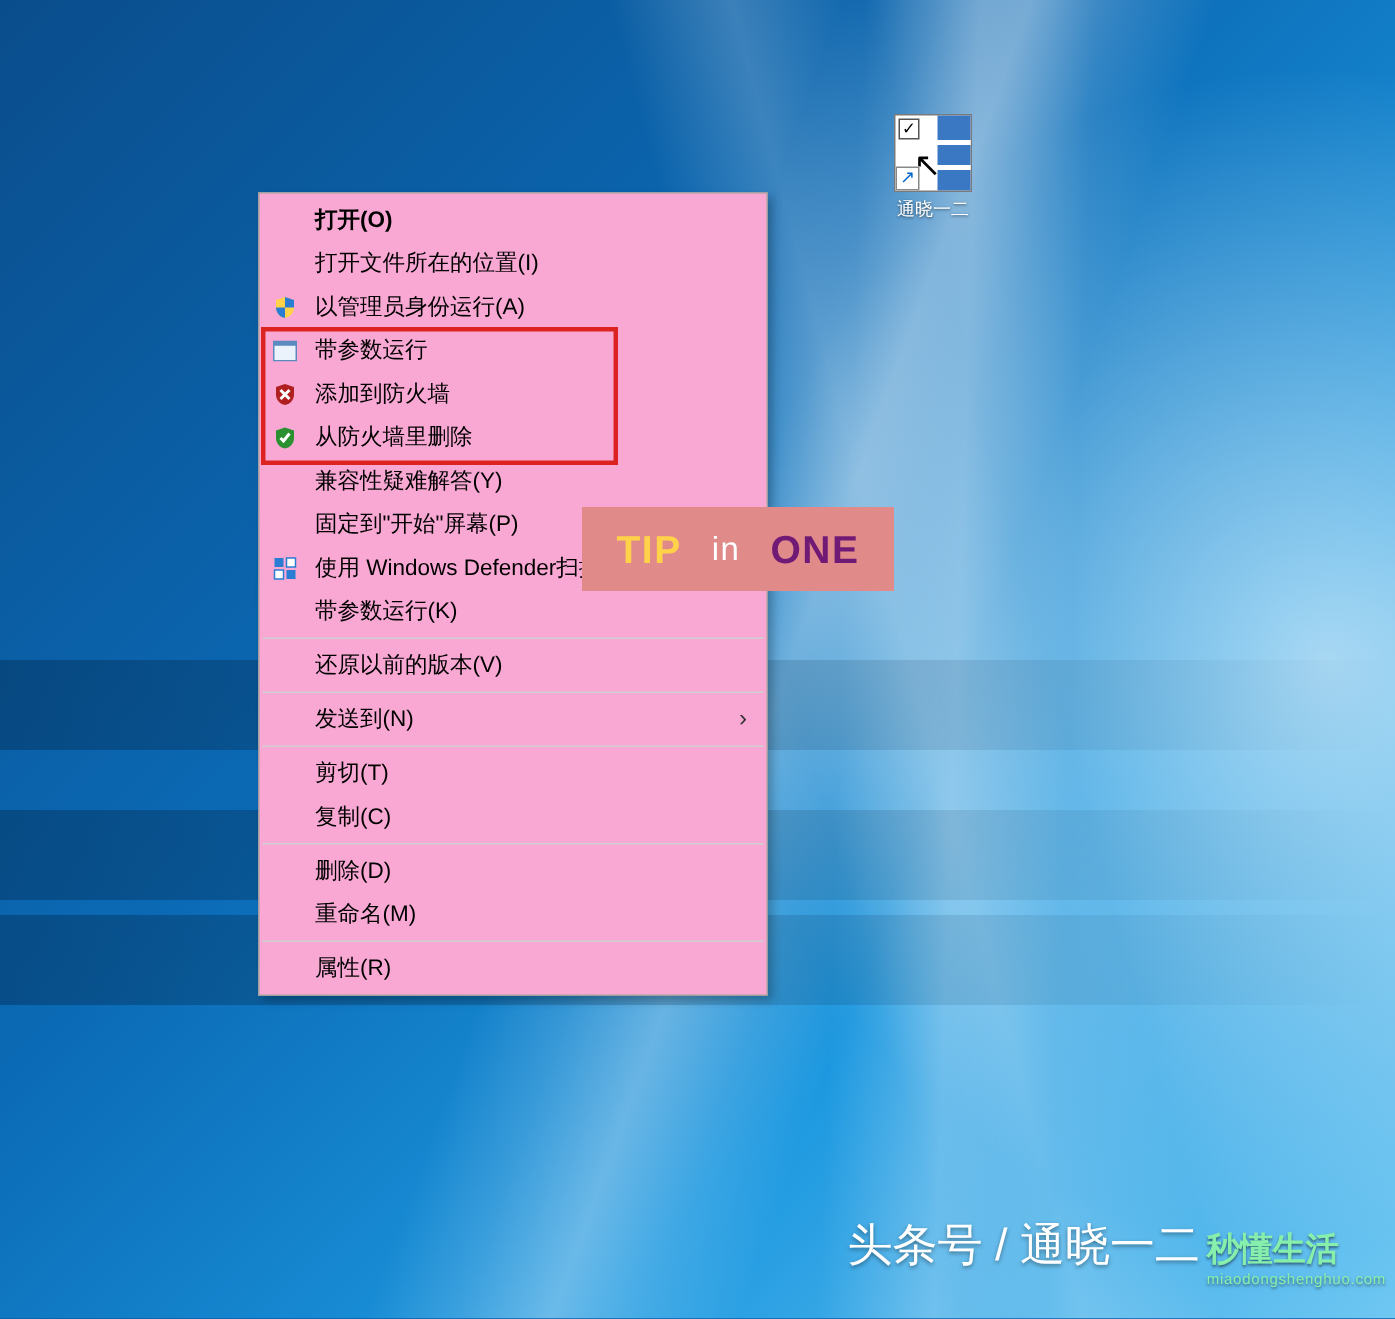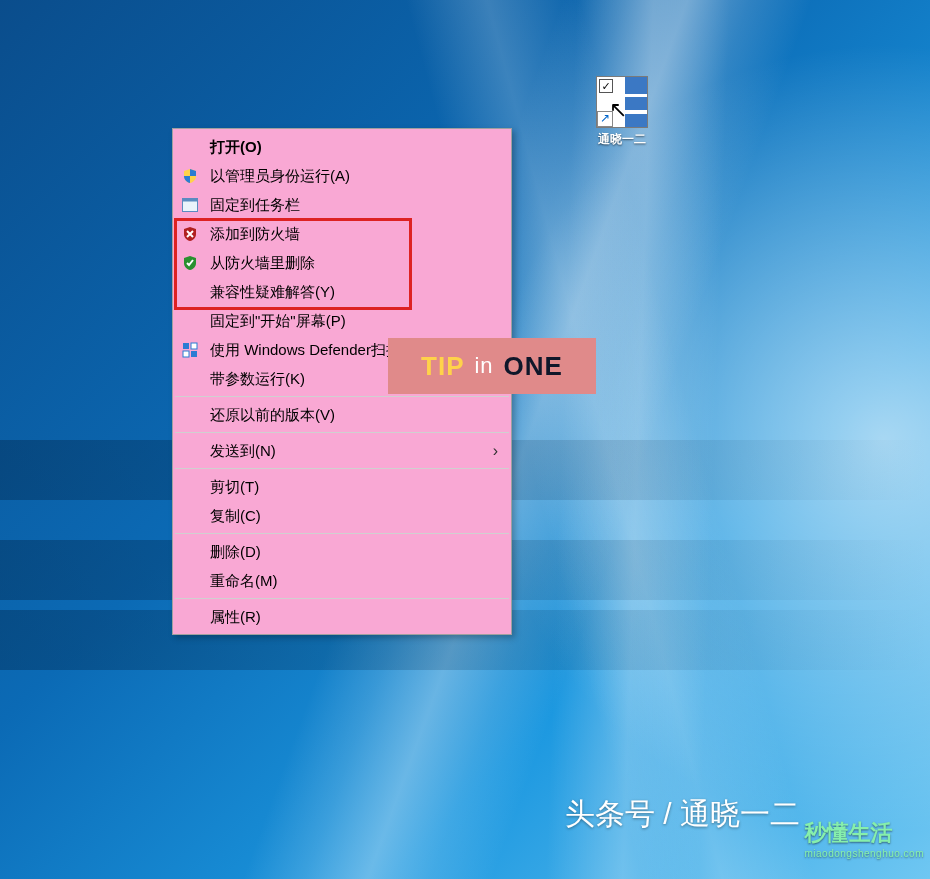--- a/index.html
+++ b/index.html
@@ -59,21 +59,20 @@
   }
   .desktop-icon .shortcut {
     position:absolute; bottom:0; left:0;
     width:16px;height:16px;background:#fff;border:1px solid #888;
     color:#0066cc;font-size:12px;line-height:13px;
   }
   .desktop-icon .label {
     background: rgba(0,80,160,0.0);
     padding:1px 2px;
     text-shadow: 0 1px 2px rgba(0,0,0,0.6);
-    font-weight: bold;
   }
 
   
   .context-menu {
     position: absolute;
     top: 128px; left: 172px;
     width: 340px;
     background: #f9a8d4;
     border: 1px solid #a0a0a0;
     box-shadow: 3px 3px 6px rgba(0,0,0,0.25);
@@ -109,24 +108,24 @@
 
   
   .wm-center {
     position:absolute; top:338px; left:388px;
     width:208px; height:56px;
     background:#e08a8a;
     display:flex;align-items:center;justify-content:center;
     font-weight:800; font-size:26px; letter-spacing:1px;
   }
   .wm-center .t1{color:#ffd24a}
-  .wm-center .t2{color:#fff;font-weight:400;font-size:22px;margin:0 10px}
-  .wm-center .t3{color:#0f172a}
+  .wm-center .t2{color:#fff;font-weight:400;font-size:22px;margin:0 20px}
+  .wm-center .t3{color:#701a75}
   .wm-bottom {
-    position:absolute; bottom:44px; right:130px;
+    position:absolute; bottom:28px; right:130px;
     color:#fff; font-size:30px;
     text-shadow:0 1px 3px rgba(0,0,0,0.4);
   }
   .wm-corner {
     position:absolute; bottom:20px; right:6px;
     color:#86efac; font-size:22px; font-weight:700;
     text-shadow:0 1px 2px rgba(0,0,0,0.5);
   }
   .wm-corner .sub{font-size:10px;font-weight:400;letter-spacing:0.5px;display:block;text-align:left}
 </style>
@@ -147,38 +146,41 @@
   </div>
   <div class="label">通晓一二</div>
 </div>
 
 <div class="context-menu">
 
   <div class="menu-item bold">
     <span>打开(O)</span>
   </div>
   <div class="menu-item">
+    <span>打开文件所在的位置(I)</span>
+  </div>
+  <div class="menu-item">
     <span class="micon">
       <svg width="16" height="16" viewBox="0 0 16 16">
           <path d="M8 1 L14 3 V8 C14 12 11 14.5 8 15 C5 14.5 2 12 2 8 V3 Z" fill="#ffd24a"></path>
           <path d="M8 1 L14 3 V8 H8 Z" fill="#2b7cd3"></path>
           <path d="M8 8 H2 V8 C2 12 5 14.5 8 15 Z" fill="#2b7cd3"></path>
         </svg>
     </span>
     <span>以管理员身份运行(A)</span>
   </div>
 
   <div class="menu-item">
     <span class="micon">
       <svg width="16" height="14" viewBox="0 0 16 14">
           <rect x="0.5" y="0.5" width="15" height="13" fill="#eaf3fb" stroke="#5a8bc0"></rect>
           <rect x="0.5" y="0.5" width="15" height="3" fill="#5a8bc0"></rect>
         </svg>
     </span>
-    <span>固定到任务栏</span>
+    <span>带参数运行</span>
   </div>
   <div class="menu-item">
     <span class="micon">
       <svg width="16" height="16" viewBox="0 0 16 16">
           <path d="M8 1 L14 3 V8 C14 12 11 14.5 8 15 C5 14.5 2 12 2 8 V3 Z" fill="#b02020"></path>
           <path d="M5 5 L11 11 M11 5 L5 11" stroke="#fff" stroke-width="2"></path>
         </svg>
     </span>
     <span>添加到防火墙</span>
   </div>

